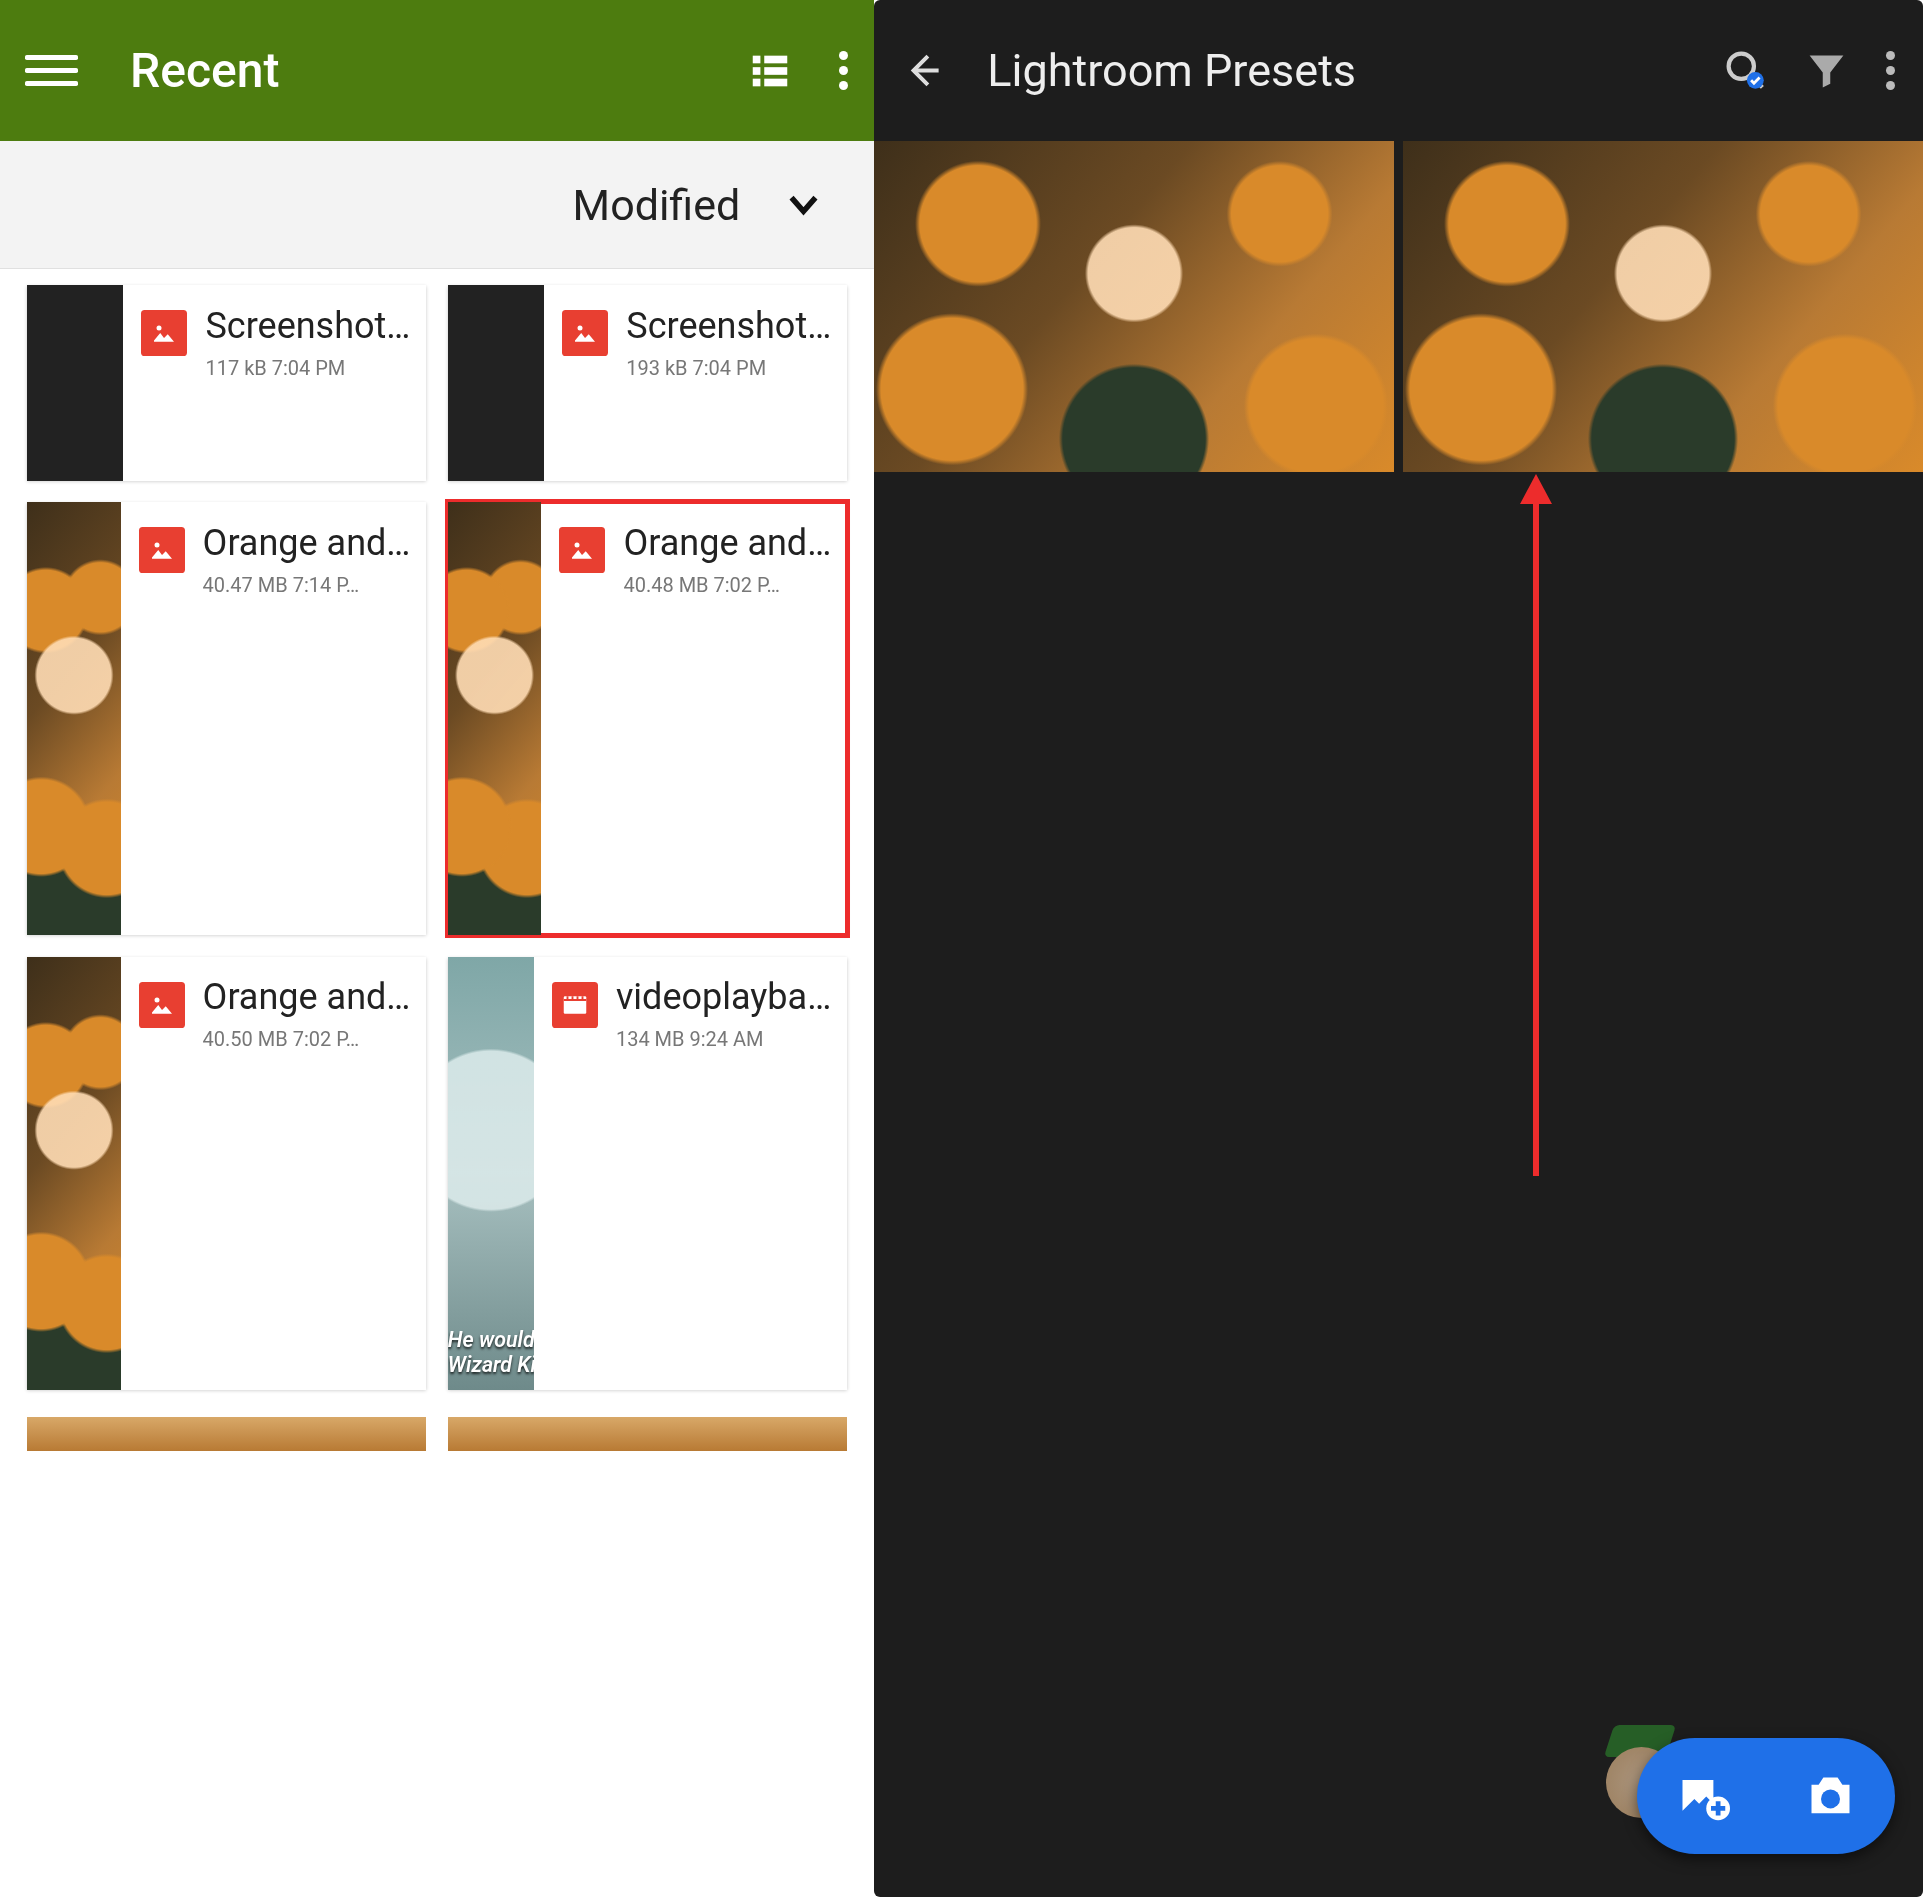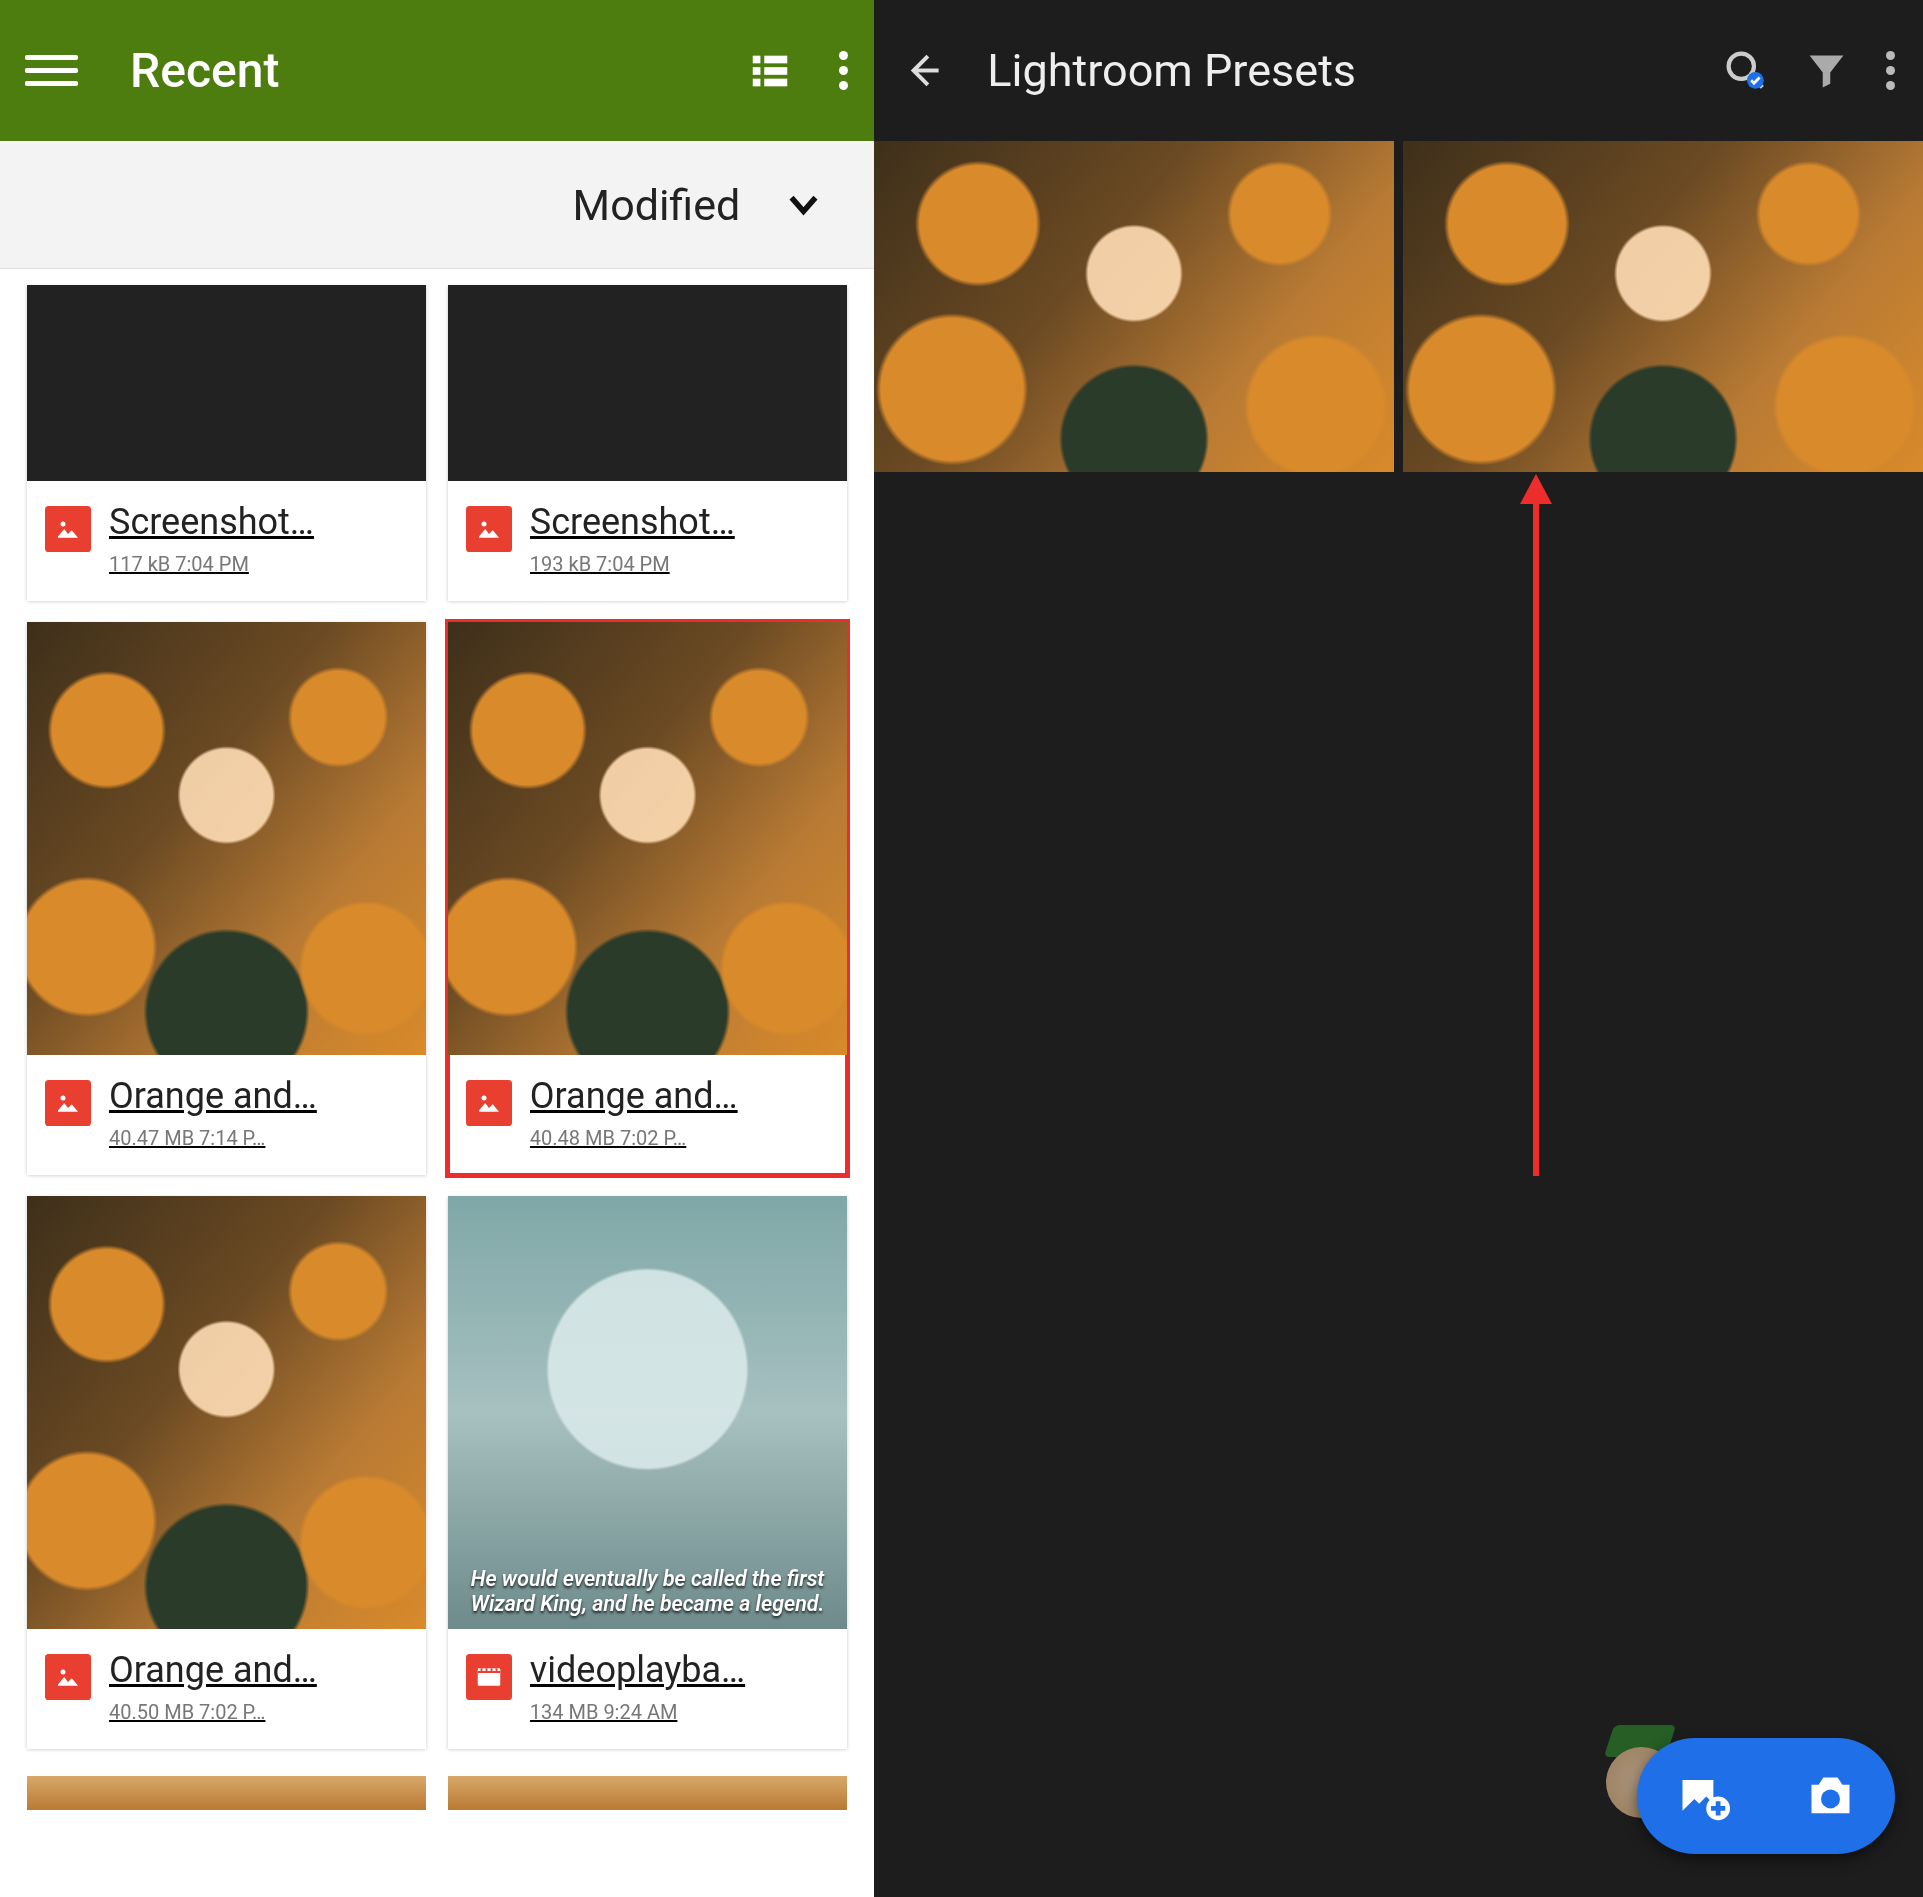--- a/index.html
+++ b/index.html
@@ -1,37 +1,37 @@
 <!DOCTYPE html>
 <html style="font-size:14.3px"><head>
 <meta charset="utf-8">
 <style>
   * { box-sizing: border-box; margin: 0; padding: 0; }
   html, body { width: 1923px; height: 1897px; font-family: Roboto, Arial, sans-serif; background:#fff; overflow:hidden; }
   .root { display:flex; width:100%; height:100%; }
   .pane { position:relative; overflow:hidden; }
   .pane-left { width:962px; height:100%; background:#fff; }
-  .pane-right { width:1154px; height:100%; background:#1d1d1d; }
+  .pane-right { width:1154px; height:100%; background:#1d1d1d;border-radius:6px; }
 
   
   .fm-header { background:#4d7c0f; height:141px; display:flex; align-items:center; padding:0 25px; color:#fff; }
   .fm-header .hamburger { width:53px; height:53px; display:flex; flex-direction:column; justify-content:center; gap:8px; cursor:pointer; }
   .fm-header .hamburger span { display:block; height:5.3px; background:#fff; border-radius:1.8px; }
   .fm-header .title { font-size:48px; font-weight:500; margin-left:52px; flex:1; }
   .fm-header .viewmode { width:46px; height:46px; margin-right:46px; cursor:pointer; }
   .fm-header .kebab { width:10.7px; height:46px; display:flex; flex-direction:column; justify-content:space-between; align-items:center; cursor:pointer; padding:3.6px 0; }
   .fm-header .kebab span { width:9px; height:9px; background:#fff; border-radius:50%; }
 
   .fm-sortbar { height:128px; background:#f3f3f3; border-bottom:1.8px solid #e0e0e0; display:flex; align-items:center; justify-content:flex-end; padding:12px 50px; color:#222; cursor:pointer; }
   .fm-sortbar .label { font-size:43px; font-weight:400; }
   .fm-sortbar .chev { margin-left:43px; }
   .fm-sortbar .chev svg { width:41px; height:41px; }
 
   .fm-grid { display:grid; grid-template-columns:repeat(2, 1fr); gap:21.4px; padding:16px 27px 27px 27px; }
-  .fm-card { background:#fff; box-shadow:0 0.9px 3.6px rgba(0,0,0,0.22); display:flex; flex-direction:column; cursor:pointer; position:relative;text-decoration:underline; }
+  .fm-card { background:#fff; box-shadow:0 0.9px 3.6px rgba(0,0,0,0.22); display:flex; flex-direction:row; cursor:pointer; position:relative; }
   .fm-thumb { width:100%; background:#222; position:relative; overflow:hidden; }
   .fm-thumb.short { height:196px; }
   .fm-thumb.tall { height:433px; }
   .fm-meta { padding:19.6px 16px 25px 18px; display:flex; gap:18px; align-items:flex-start; }
   .fm-meta .ico { flex:0 0 46px; height:46px; border-radius:3.6px; margin-top:5.3px; display:flex; align-items:center; justify-content:center; }
   .fm-meta .ico.img { background:#e83f31; }
   .fm-meta .ico.vid { background:#e83f31; }
   .fm-meta .ico svg { width:30px; height:30px; fill:#fff; }
   .fm-meta .txt { flex:1; min-width:0; }
   .fm-meta .name { font-size:36px; color:#222; white-space:nowrap; overflow:hidden; text-overflow:ellipsis; }

